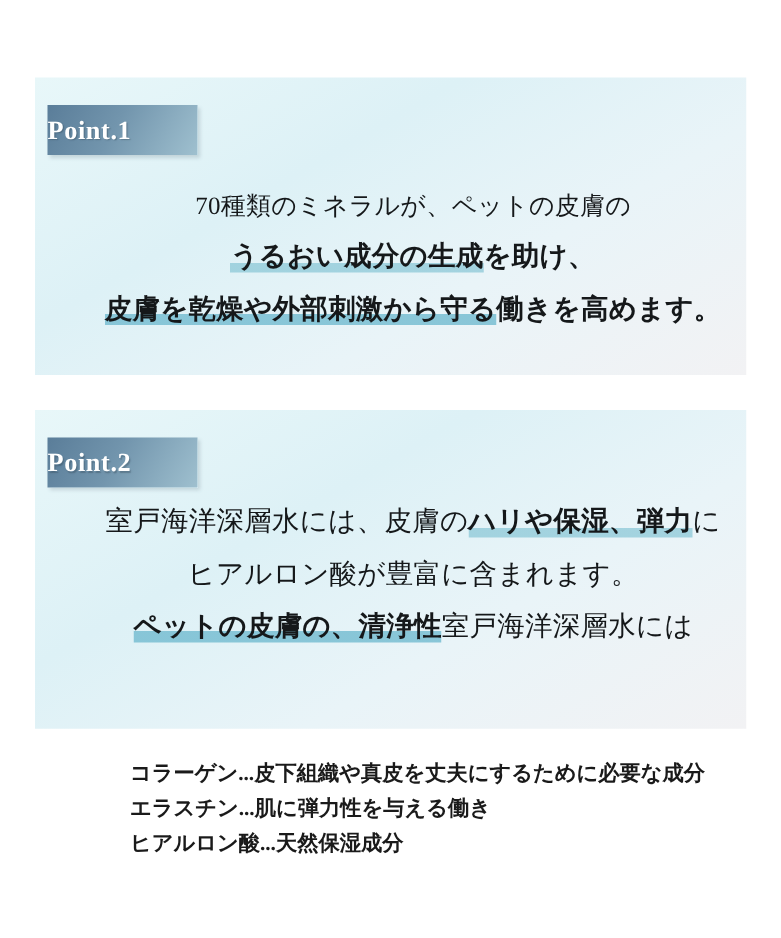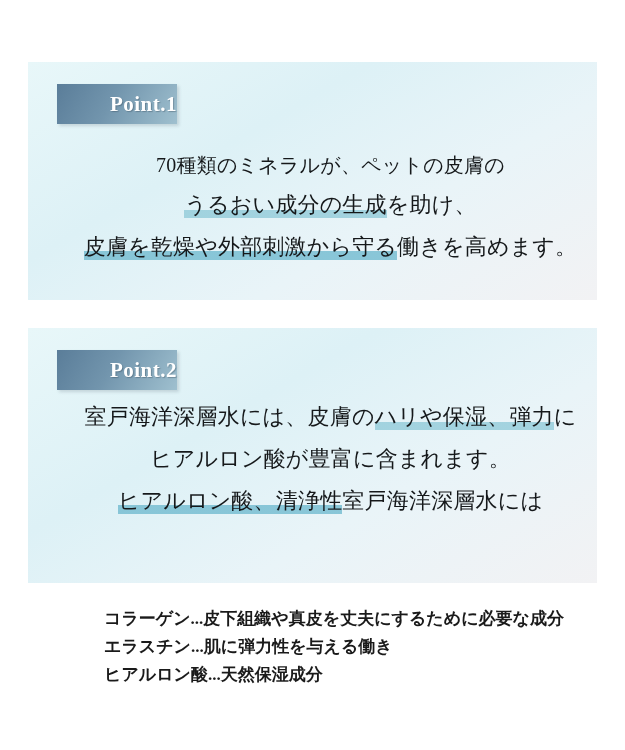--- a/index.html
+++ b/index.html
@@ -37,27 +37,27 @@
 
   .point-block.block-2 {
     margin-top: 28px;
     height: 255px;
   }
 
   
   .point-badge {
     position: absolute;
     top: 22px;
-    left: 29px;
+    left: 10px;
     width: 120px;
     height: 40px;
     background: linear-gradient(120deg, #5a7d99 0%, #7295ad 45%, #9fc0cf 100%);
     display: flex;
     align-items: center;
-    justify-content: flex-end;
+    justify-content: flex-start;
     box-shadow: 2px 2px 3px rgba(80, 100, 115, 0.22);
   }
   .point-badge .badge-text {
     color: #ffffff;
     font-family: "Liberation Serif", serif;
     font-weight: bold;
     font-size: 21px;
     letter-spacing: 0.5px;
     line-height: 1;
     text-shadow: 1px 1px 1px rgba(40,60,75,0.35);
@@ -80,21 +80,21 @@
     line-height: 1.9;
     color: #15181a;
     white-space: nowrap;
     letter-spacing: 0.2px;
   }
   .line.big {
     font-size: 22px;
   }
 
   .bold {
-    font-weight: normal;
+    font-weight: bold;
   }
 
   
   .hl {
     background: linear-gradient(to top, rgba(140,200,215,0.75) 0%, rgba(140,200,215,0.75) 30%, rgba(140,200,215,0) 30%);
     padding-bottom: 1px;
   }
   .hl-strong {
     background: linear-gradient(to top, rgba(120,190,210,0.85) 0%, rgba(120,190,210,0.85) 34%, rgba(120,190,210,0) 34%);
     padding-bottom: 1px;
@@ -142,21 +142,21 @@
     </div>
 
     <div class="point-body">
       <div class="line big">
         <span>室戸海洋深層水には、皮膚の</span><span class="bold hl">ハリや保湿、弾力</span><span>に</span>
       </div>
       <div class="line big">
         <span>ヒアルロン酸が豊富に含まれます。</span>
       </div>
       <div class="line big">
-        <span class="bold hl-strong">ヒアルロン酸、清浄性</span><span>室戸海洋深層水には</span>
+        <span class="bold hl-strong">ペットの皮膚の、清浄性</span><span>室戸海洋深層水には</span>
       </div>
     </div>
   </section>
 
   <div class="notes">
     <div class="note-line">コラーゲン...皮下組織や真皮を丈夫にするために必要な成分</div>
     <div class="note-line">エラスチン...肌に弾力性を与える働き</div>
     <div class="note-line">ヒアルロン酸...天然保湿成分</div>
   </div>
 

